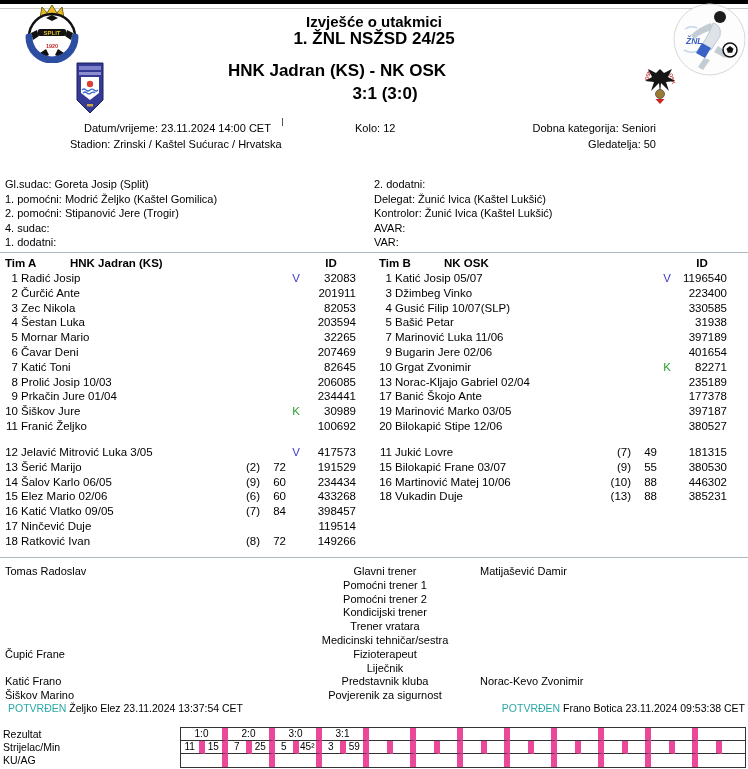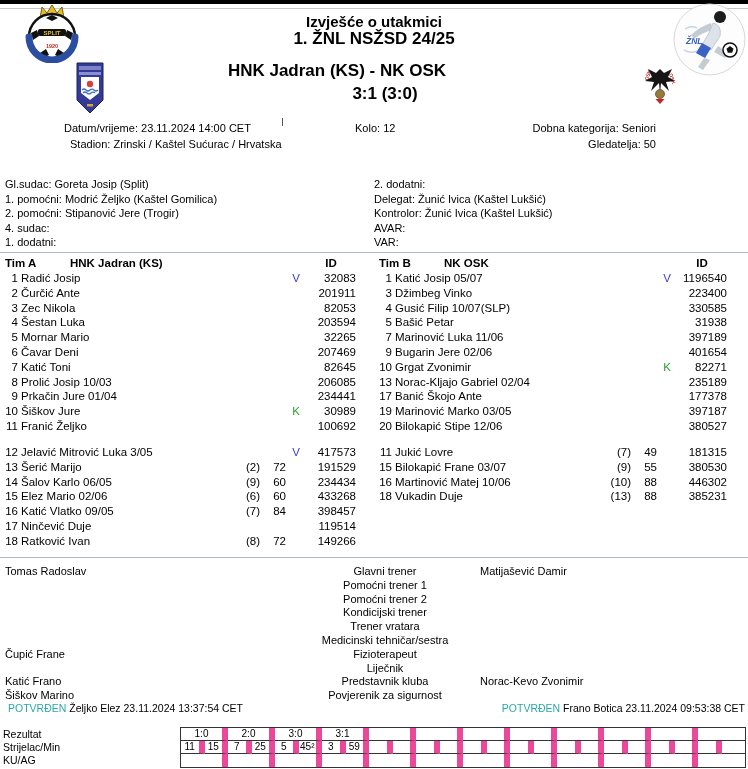--- a/index.html
+++ b/index.html
@@ -9,21 +9,21 @@
   .topbar{left:0;top:0;width:748px;height:4px;background:#000;}
   .topline{left:0;top:8px;width:748px;height:1px;background:#c8c8c8;}
   .divider{left:0;width:748px;height:1px;background:#aeb8bf;}
 
   .title1{left:0;top:13px;width:748px;text-align:center;font-size:15px;font-weight:bold;}
   .title2{left:0;top:29px;width:748px;text-align:center;font-size:17px;font-weight:bold;}
   .match1{left:0;top:61px;width:674px;text-align:center;font-size:17px;font-weight:bold;}
   .match2{left:0;top:84px;width:674px;text-align:center;font-size:17px;font-weight:bold;margin-left:48px;}
 
   .info{font-size:11px;}
-  .dt{left:64px;top:122px;}
+  .dt{left:84px;top:122px;}
   .kolo{left:355px;top:122px;}
   .dobna{left:440px;top:122px;width:216px;text-align:right;}
   .stadion{left:70px;top:138px;}
   .gled{left:440px;top:138px;width:216px;text-align:right;}
   .tick{left:282px;top:118px;width:1px;height:8px;background:#555;}
 
   .officials{font-size:11px;}
   .officials div{height:14.6px;line-height:14.6px;}
   #officials-left{left:5px;top:177px;}
   #officials-right{left:374px;top:177px;}

